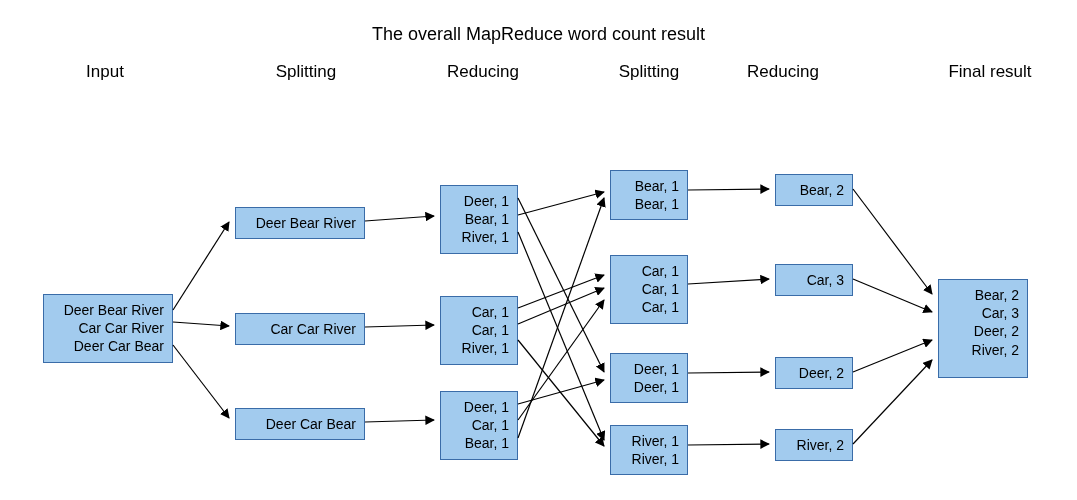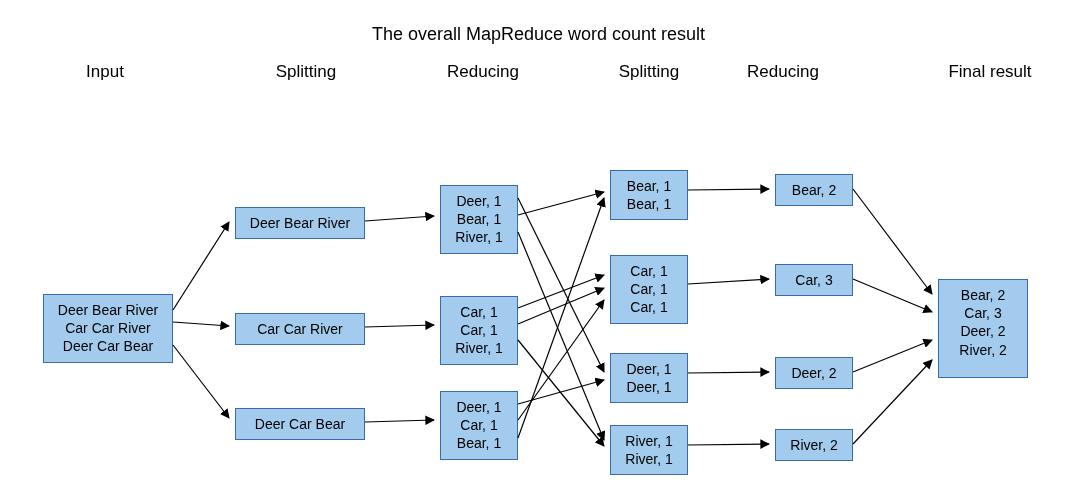--- a/index.html
+++ b/index.html
@@ -30,21 +30,21 @@
     }
     .node {
       position: absolute;
       background: #a2cbee;
       border: 1px solid #3a6ca8;
       font-size: 14px;
       color: #000;
       padding: 6px 8px;
       line-height: 1.3;
       white-space: pre-line;
-      text-align: center;
+      text-align: right;
     }
     svg.arrows {
       position: absolute;
       top: 0;
       left: 0;
       width: 1077px;
       height: 500px;
       pointer-events: none;
     }
   </style>

